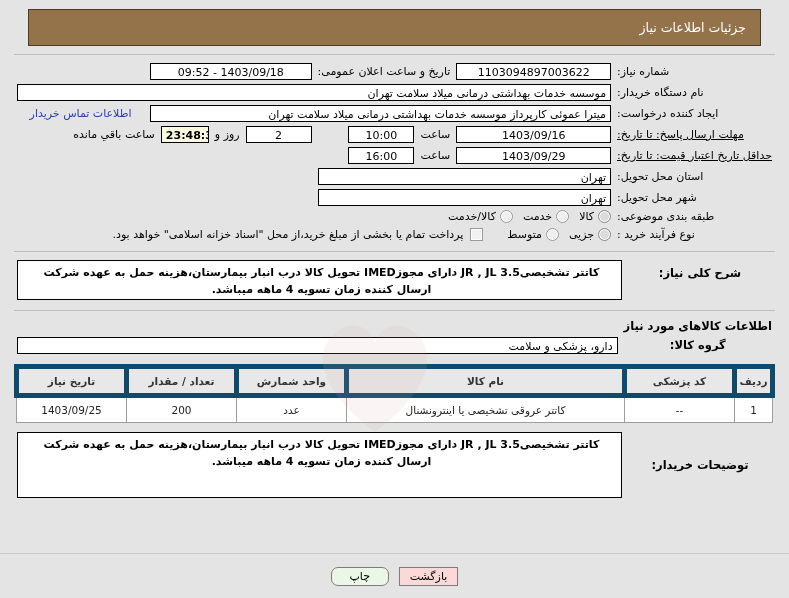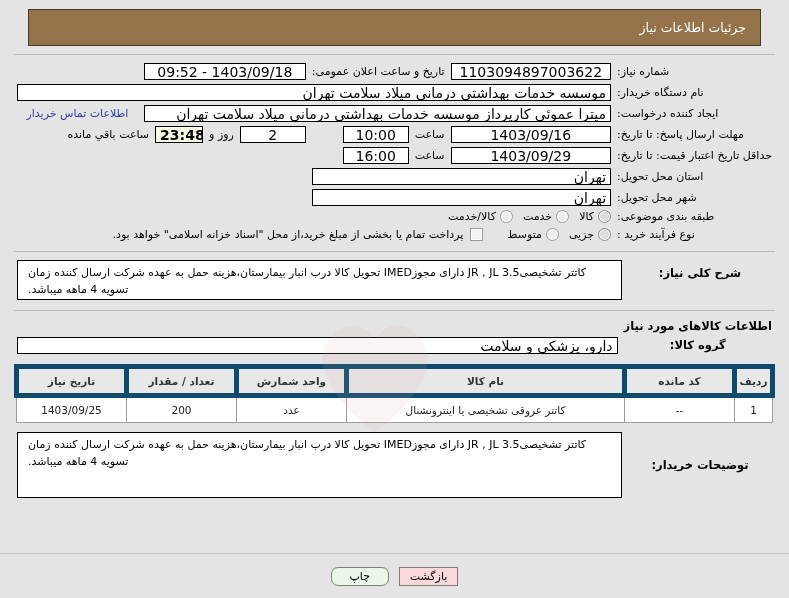--- a/index.html
+++ b/index.html
@@ -26,26 +26,26 @@
     margin:8px 14px 0 14px;
     border-top:1px solid #bcbcbc;
     padding-top:6px;
   }
   .grid{width:100%;border-collapse:collapse;}
   .grid td{vertical-align:middle;padding:2px 3px;}
   .lbl{
     text-align:left;white-space:nowrap;font-size:11px;color:#000;
     padding-left:6px;line-height:1.25;
   }
-  .lbl.two-line{line-height:1.22;}
+  .lbl.two-line{line-height:1.22;text-decoration:underline;}
   .lbl-bold{font-weight:bold;font-size:11.5px;text-align:center;}
 
   .fld{
     border:1px solid #000;background:#ffffff;height:17px;line-height:17px;
-    font-size:14px;text-align:center;padding:0 4px;box-sizing:border-box;
+    font-size:11px;text-align:center;padding:0 4px;box-sizing:border-box;
     overflow:hidden;white-space:nowrap;
   }
   .fld.rtltxt{text-align:right;}
   .fld.ltr{direction:ltr;}
   .fld-yellow{background:#fbfbe2;}
 
   .link{color:#2b3fa8;text-decoration:none;font-size:11px;white-space:nowrap;}
 
   .inline{display:flex;align-items:center;gap:6px;}
   .inline .tag{white-space:nowrap;font-size:11px;}
@@ -64,22 +64,22 @@
     display:inline-block;box-shadow:inset 0 0 0 1px #fff;
   }
   .note-line{display:flex;align-items:center;gap:7px;font-size:11px;}
 
   
   .divider{border-top:1px solid #bcbcbc;margin:7px 0 0 0;height:0;}
 
   
   .ta{
     border:1px solid #000;background:#fff;box-sizing:border-box;
-    font-size:11px;padding:3px 6px 0 10px;text-align:left;line-height:1.55;
-    position:relative;overflow:hidden;
+    font-size:11px;padding:3px 6px 0 10px;text-align:center;line-height:1.55;
+    position:relative;overflow:hidden;font-weight:bold;
   }
 
   
   .dtbl{width:100%;border-collapse:collapse;font-size:10.5px;}
   .dtbl th{
     background:#e8e8e8;border:5px solid #0c4a6e;height:22px;
     font-weight:bold;color:#333;font-size:10.5px;
   }
   .dtbl td{
     background:#fff;border:1px solid #9d9d9d;height:22px;text-align:center;
@@ -306,21 +306,21 @@
           <col style="width:38px">
             <col style="width:110px">
             <col>
           <col style="width:110px">
             <col style="width:110px">
             <col style="width:110px">
         </colgroup>
         <thead>
           <tr>
             <th>ردیف</th>
-            <th>کد مانده</th>
+            <th>کد پزشکی</th>
             <th>نام کالا</th>
             <th>واحد شمارش</th>
             <th>تعداد / مقدار</th>
             <th>تاریخ نیاز</th>
           </tr>
         </thead>
         <tbody>
           <tr>
             <td>1</td>
             <td>--</td>

